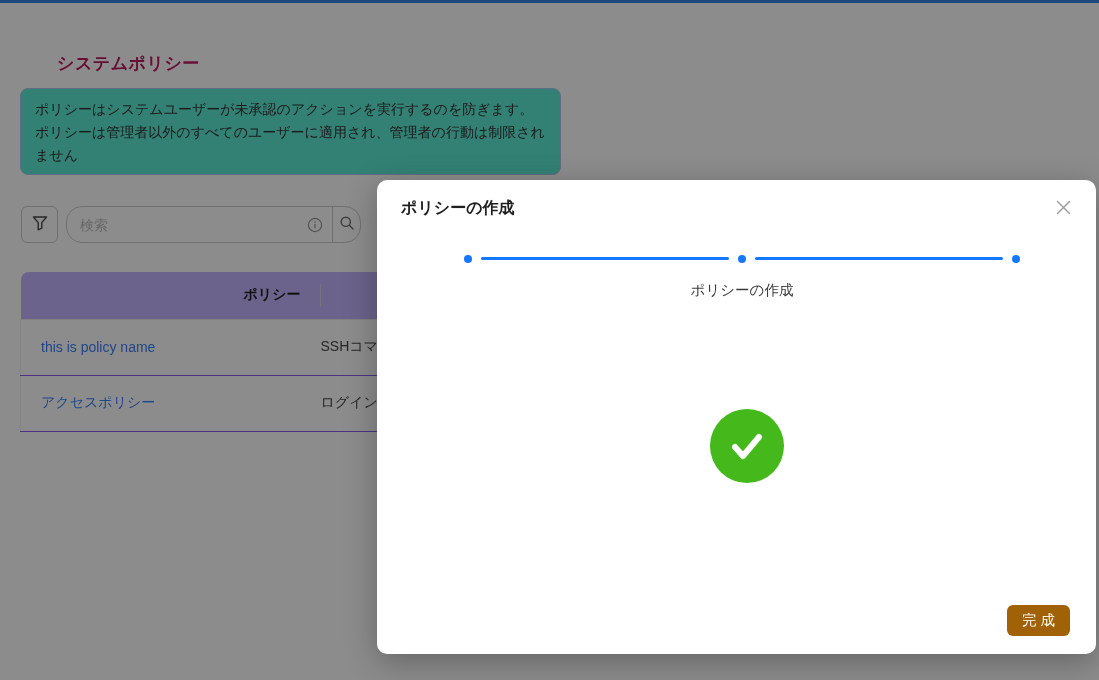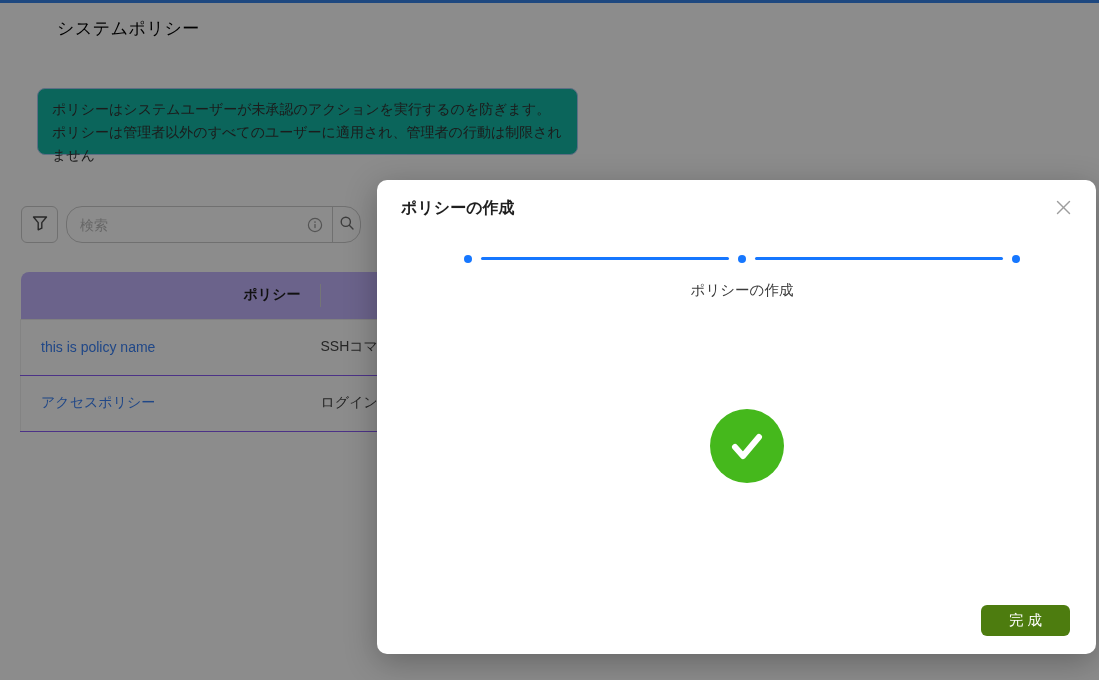--- a/index.html
+++ b/index.html
@@ -9,31 +9,31 @@
     background:#ffffff;
     overflow:hidden;
     font-family:"Liberation Sans","DejaVu Sans",sans-serif;
     color:#333;
   }
   .top-accent {
     position:absolute; top:0; left:0; width:100%; height:3px;
     background:#3784ea;
   }
   .page-title {
-    position:absolute; left:57px; top:17px;
-    font-size:17px; font-weight:normal; color:#000000;
+    position:absolute; left:57px; top:52px;
+    font-size:17px; font-weight:bold; color:#be185d;
     letter-spacing:0.5px;
   }
   .info-box {
-    position:absolute; left:20px; top:88px; width:541px; height:67px;
-    background:#14b8a6;
+    position:absolute; left:20px; top:88px; width:541px; height:87px;
+    background:#5eead4;
     border:1px solid #a9c8f0;
     border-radius:8px;
     padding:9px 14px;
-    font-size:14px; line-height:23px; color:#333;margin-left:17px;
+    font-size:14px; line-height:23px; color:#333;
   }
   .toolbar-filter-btn {
     position:absolute; left:21px; top:206px; width:37px; height:37px;
     border:1px solid #cccccc; border-radius:6px; background:#fff;
     display:flex; align-items:center; justify-content:center;
     cursor:pointer;
   }
   .search-group {
     position:absolute; left:66px; top:206px; width:295px; height:37px;
     border:1px solid #cccccc; border-radius:16px; background:#fff;
@@ -112,22 +112,22 @@
   }
   .label-1 { left:23px; } .label-2 { left:297px; } .label-3 { left:571px; }
   
   .success-icon {
     position:absolute; left:333px; top:229px; width:74px; height:74px;
     border-radius:50%; background:#45b81c;
     display:flex; align-items:center; justify-content:center;
   }
   .finish-btn {
     position:absolute; right:26px; bottom:18px; height:31px;
-    padding:0 24px; border:none; border-radius:6px;
-    background:#4d7c0f; color:#ffffff;
+    padding:0 11px; border:none; border-radius:6px;
+    background:#a16207; color:#ffffff;
     font-size:14.5px; letter-spacing:4px; text-indent:4px;
     font-family:"Liberation Sans","DejaVu Sans",sans-serif;
     cursor:pointer;
   }
 </style>
 </head>
 <body>
 
 <div class="top-accent"></div>
 

